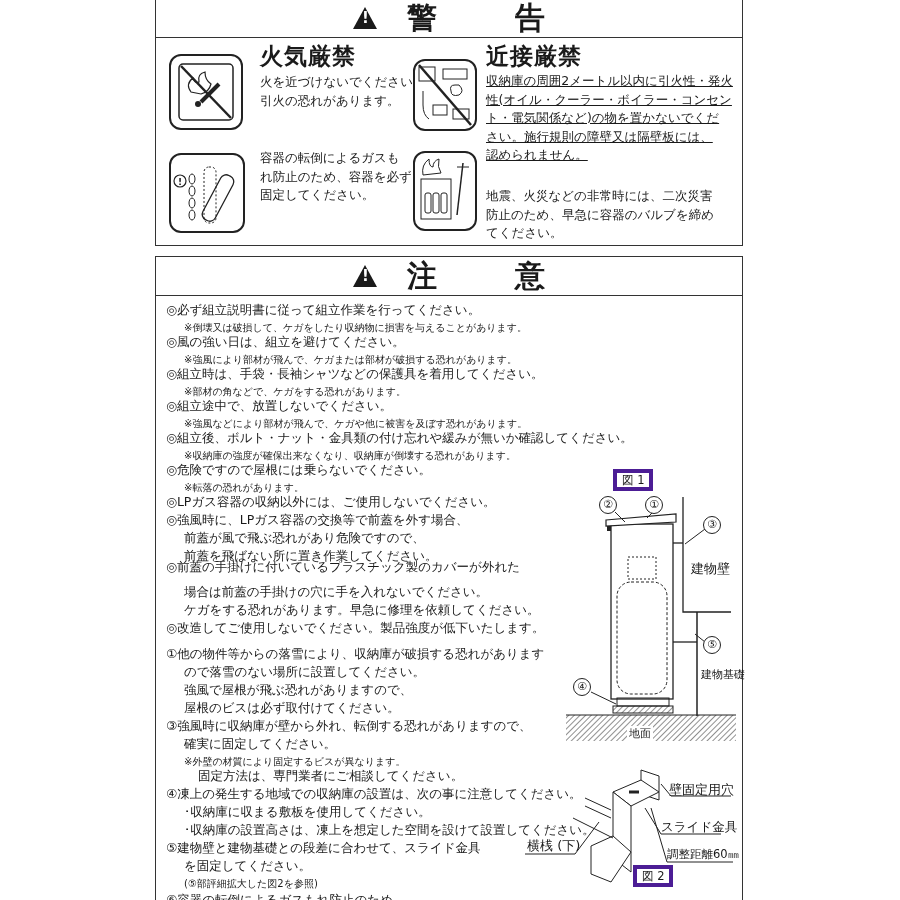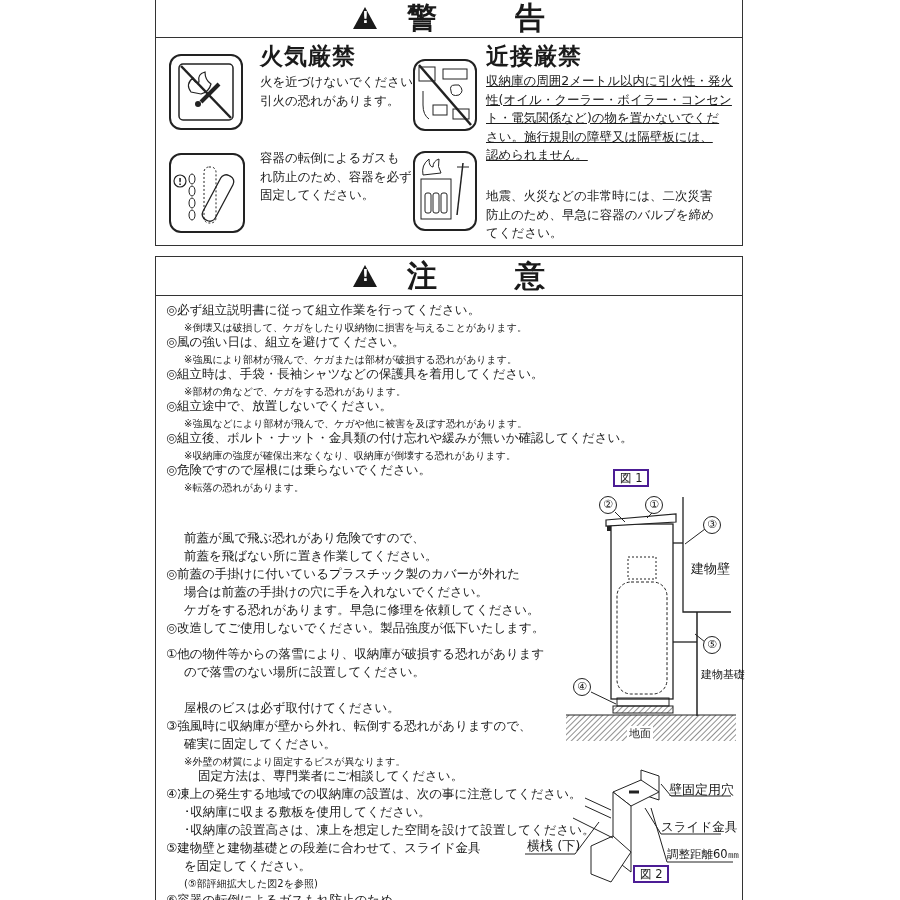--- a/index.html
+++ b/index.html
@@ -13,21 +13,21 @@
   .hdr .t1,.hdr .t2{font-size:30px;font-weight:bold;line-height:38px;}
   .hdr .t2{margin-left:78px;}
   .pic{position:absolute;border:2px solid #222;border-radius:12px;box-sizing:border-box;background:#fff;}
   .wtitle{position:absolute;font-size:23px;font-weight:bold;letter-spacing:1px;}
   .wtext{position:absolute;font-size:12.5px;line-height:18.5px;white-space:pre;}
   .cl{position:absolute;left:10px;font-size:12.5px;line-height:17px;white-space:pre;}
   .cl.note{font-size:10px;left:28px;}
   .cl.ind{left:28px;}
   .cl.ind2{left:42px;}
   .fig{position:absolute;}
-  .figlabel{position:absolute;font-size:11.5px;border:2px solid #4c1d95;padding:0 5px;line-height:14px;background:#fff;}
+  .figlabel{position:absolute;font-size:11.5px;border:4px solid #4c1d95;padding:0 5px;line-height:14px;background:#fff;}
   .lbl{position:absolute;font-size:12px;white-space:nowrap;}
   .circ{position:absolute;width:16px;height:16px;border:1.2px solid #222;border-radius:50%;font-size:11px;text-align:center;line-height:16px;background:#fff;}
 </style>
 </head>
 <body>
 
 <div id="warn" class="box">
   <div class="hdr">
     <span class="tri"></span>
     <span class="t1">警</span>
@@ -109,29 +109,32 @@
   <div class="cl" style="top:76px">◎風の強い日は、組立を避けてください。</div>
   <div class="cl note" style="top:94px">※強風により部材が飛んで、ケガまたは部材が破損する恐れがあります。</div>
   <div class="cl" style="top:108px">◎組立時は、手袋・長袖シャツなどの保護具を着用してください。</div>
   <div class="cl note" style="top:126px">※部材の角などで、ケガをする恐れがあります。</div>
   <div class="cl" style="top:140px">◎組立途中で、放置しないでください。</div>
   <div class="cl note" style="top:158px">※強風などにより部材が飛んで、ケガや他に被害を及ぼす恐れがあります。</div>
   <div class="cl" style="top:172px">◎組立後、ボルト・ナット・金具類の付け忘れや緩みが無いか確認してください。</div>
   <div class="cl note" style="top:190px">※収納庫の強度が確保出来なくなり、収納庫が倒壊する恐れがあります。</div>
   <div class="cl" style="top:204px">◎危険ですので屋根には乗らないでください。</div>
   <div class="cl note" style="top:222px">※転落の恐れがあります。</div>
+  <div class="cl" style="top:236px">◎LPガス容器の収納以外には、ご使用しないでください。</div>
+  <div class="cl" style="top:254px">◎強風時に、LPガス容器の交換等で前蓋を外す場合、</div>
   <div class="cl ind" style="top:272px">前蓋が風で飛ぶ恐れがあり危険ですので、</div>
   <div class="cl ind" style="top:290px">前蓋を飛ばない所に置き作業してください。</div>
-  <div class="cl" style="top:308px">◎前蓋の手掛けに付いているプラスチック製のカバーが外れた</div>
+  <div class="cl" style="top:301px">◎前蓋の手掛けに付いているプラスチック製のカバーが外れた</div>
   <div class="cl ind" style="top:326px">場合は前蓋の手掛けの穴に手を入れないでください。</div>
   <div class="cl ind" style="top:344px">ケガをする恐れがあります。早急に修理を依頼してください。</div>
   <div class="cl" style="top:362px">◎改造してご使用しないでください。製品強度が低下いたします。</div>
 
   <div class="cl" style="top:388px">①他の物件等からの落雪により、収納庫が破損する恐れがあります</div>
   <div class="cl ind" style="top:406px">ので落雪のない場所に設置してください。</div>
+  <div class="cl ind" style="top:424px">強風で屋根が飛ぶ恐れがありますので、</div>
   <div class="cl ind" style="top:442px">屋根のビスは必ず取付けてください。</div>
   <div class="cl" style="top:460px">③強風時に収納庫が壁から外れ、転倒する恐れがありますので、</div>
   <div class="cl ind" style="top:478px">確実に固定してください。</div>
   <div class="cl note" style="top:496px">※外壁の材質により固定するビスが異なります。</div>
   <div class="cl ind2" style="top:510px">固定方法は、専門業者にご相談してください。</div>
   <div class="cl" style="top:528px">④凍上の発生する地域での収納庫の設置は、次の事に注意してください。</div>
   <div class="cl ind" style="top:546px">･収納庫に収まる敷板を使用してください。</div>
   <div class="cl ind" style="top:564px">･収納庫の設置高さは、凍上を想定した空間を設けて設置してください。</div>
   <div class="cl" style="top:582px">⑤建物壁と建物基礎との段差に合わせて、スライド金具</div>
   <div class="cl ind" style="top:600px">を固定してください。</div>

